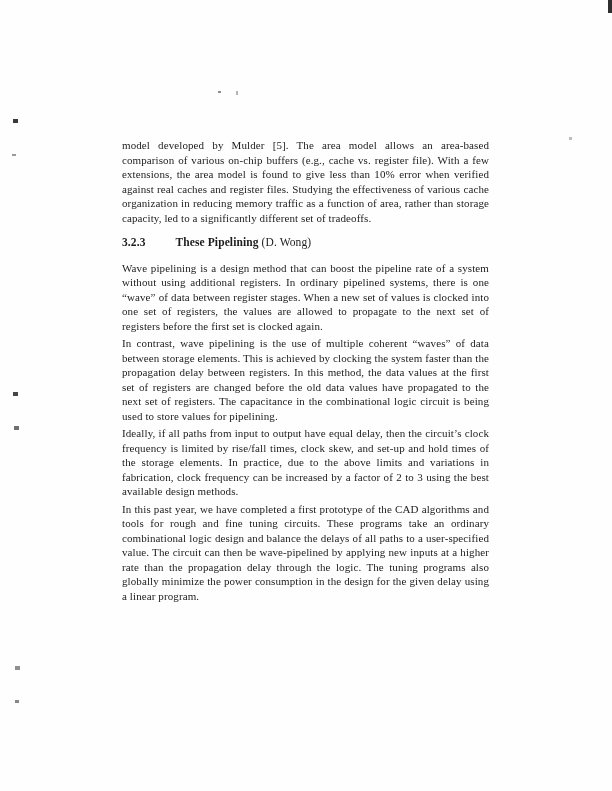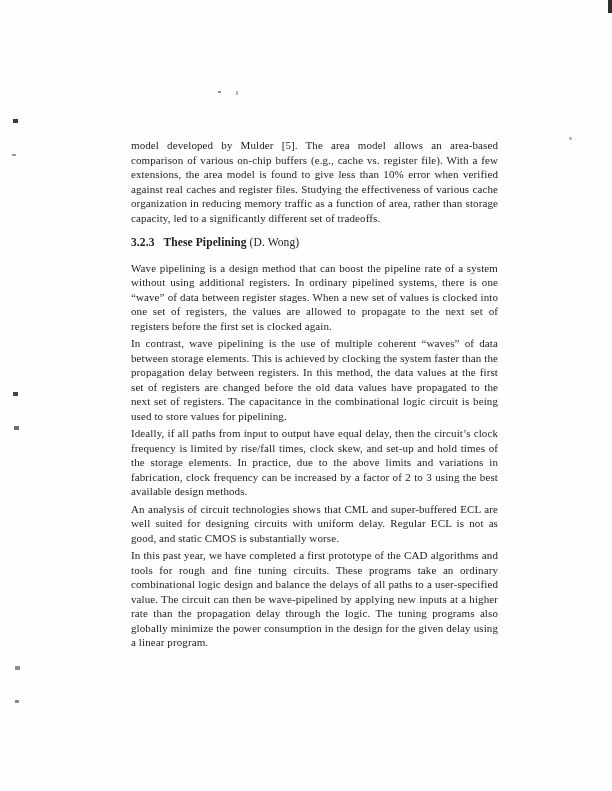--- a/index.html
+++ b/index.html
@@ -11,40 +11,40 @@
     position: relative;
     width: 612px;
     height: 791px;
     background: #fffefe;
     overflow: hidden;
     font-family: "Liberation Serif", "DejaVu Serif", serif;
     color: #1c1c1c;
   }
   .text-block {
     position: absolute;
-    left: 131px;
+    left: 122px;
     top: 138px;
     width: 367px;
     font-size: 11px;
     line-height: 14.5px;
     text-align: justify;
     letter-spacing: 0.1px;
   }
   .text-block p {
     margin: 0 0 3px 0;
   }
   .section-heading {
     font-size: 11.5px;
     font-weight: bold;
     margin: 10px 0 11px 0;
     text-align: left;
     white-space: nowrap;
   }
   .section-heading .hnum {
-    margin-right: 9px;
+    margin-right: 30px;
   }
   .section-heading .hauthor {
     font-weight: normal;
     margin-left: 3px;
   }
   .page-number {
     position: absolute;
     top: 688px;
     left: 131px;
     width: 367px;
@@ -89,20 +89,19 @@
     <h3 class="section-heading">
       <span class="hnum">3.2.3</span><span class="htitle">These Pipelining</span><span class="hauthor">(D. Wong)</span>
     </h3>
 
     <p>Wave pipelining is a design method that can boost the pipeline rate of a system without using additional registers. In ordinary pipelined systems, there is one “wave” of data between register stages. When a new set of values is clocked into one set of registers, the values are allowed to propagate to the next set of registers before the first set is clocked again.</p>
 
     <p>In contrast, wave pipelining is the use of multiple coherent “waves” of data between storage elements. This is achieved by clocking the system faster than the propagation delay between registers. In this method, the data values at the first set of registers are changed before the old data values have propagated to the next set of registers. The capacitance in the combinational logic circuit is being used to store values for pipelining.</p>
 
     <p>Ideally, if all paths from input to output have equal delay, then the circuit’s clock frequency is limited by rise/fall times, clock skew, and set-up and hold times of the storage elements. In practice, due to the above limits and variations in fabrication, clock frequency can be increased by a factor of 2 to 3 using the best available design methods.</p>
 
-    <p>An analysis of circuit technologies shows that CML and super-buffered ECL are well suited for designing circuits with uniform delay. Regular ECL is not as good, and static CMOS is substantially worse.</p>
 
     <p>In this past year, we have completed a first prototype of the CAD algorithms and tools for rough and fine tuning circuits. These programs take an ordinary combinational logic design and balance the delays of all paths to a user-specified value. The circuit can then be wave-pipelined by applying new inputs at a higher rate than the propagation delay through the logic. The tuning programs also globally minimize the power consumption in the design for the given delay using a linear program.</p>
 
   </main>
 
 
 </div>
 
 </body></html>

